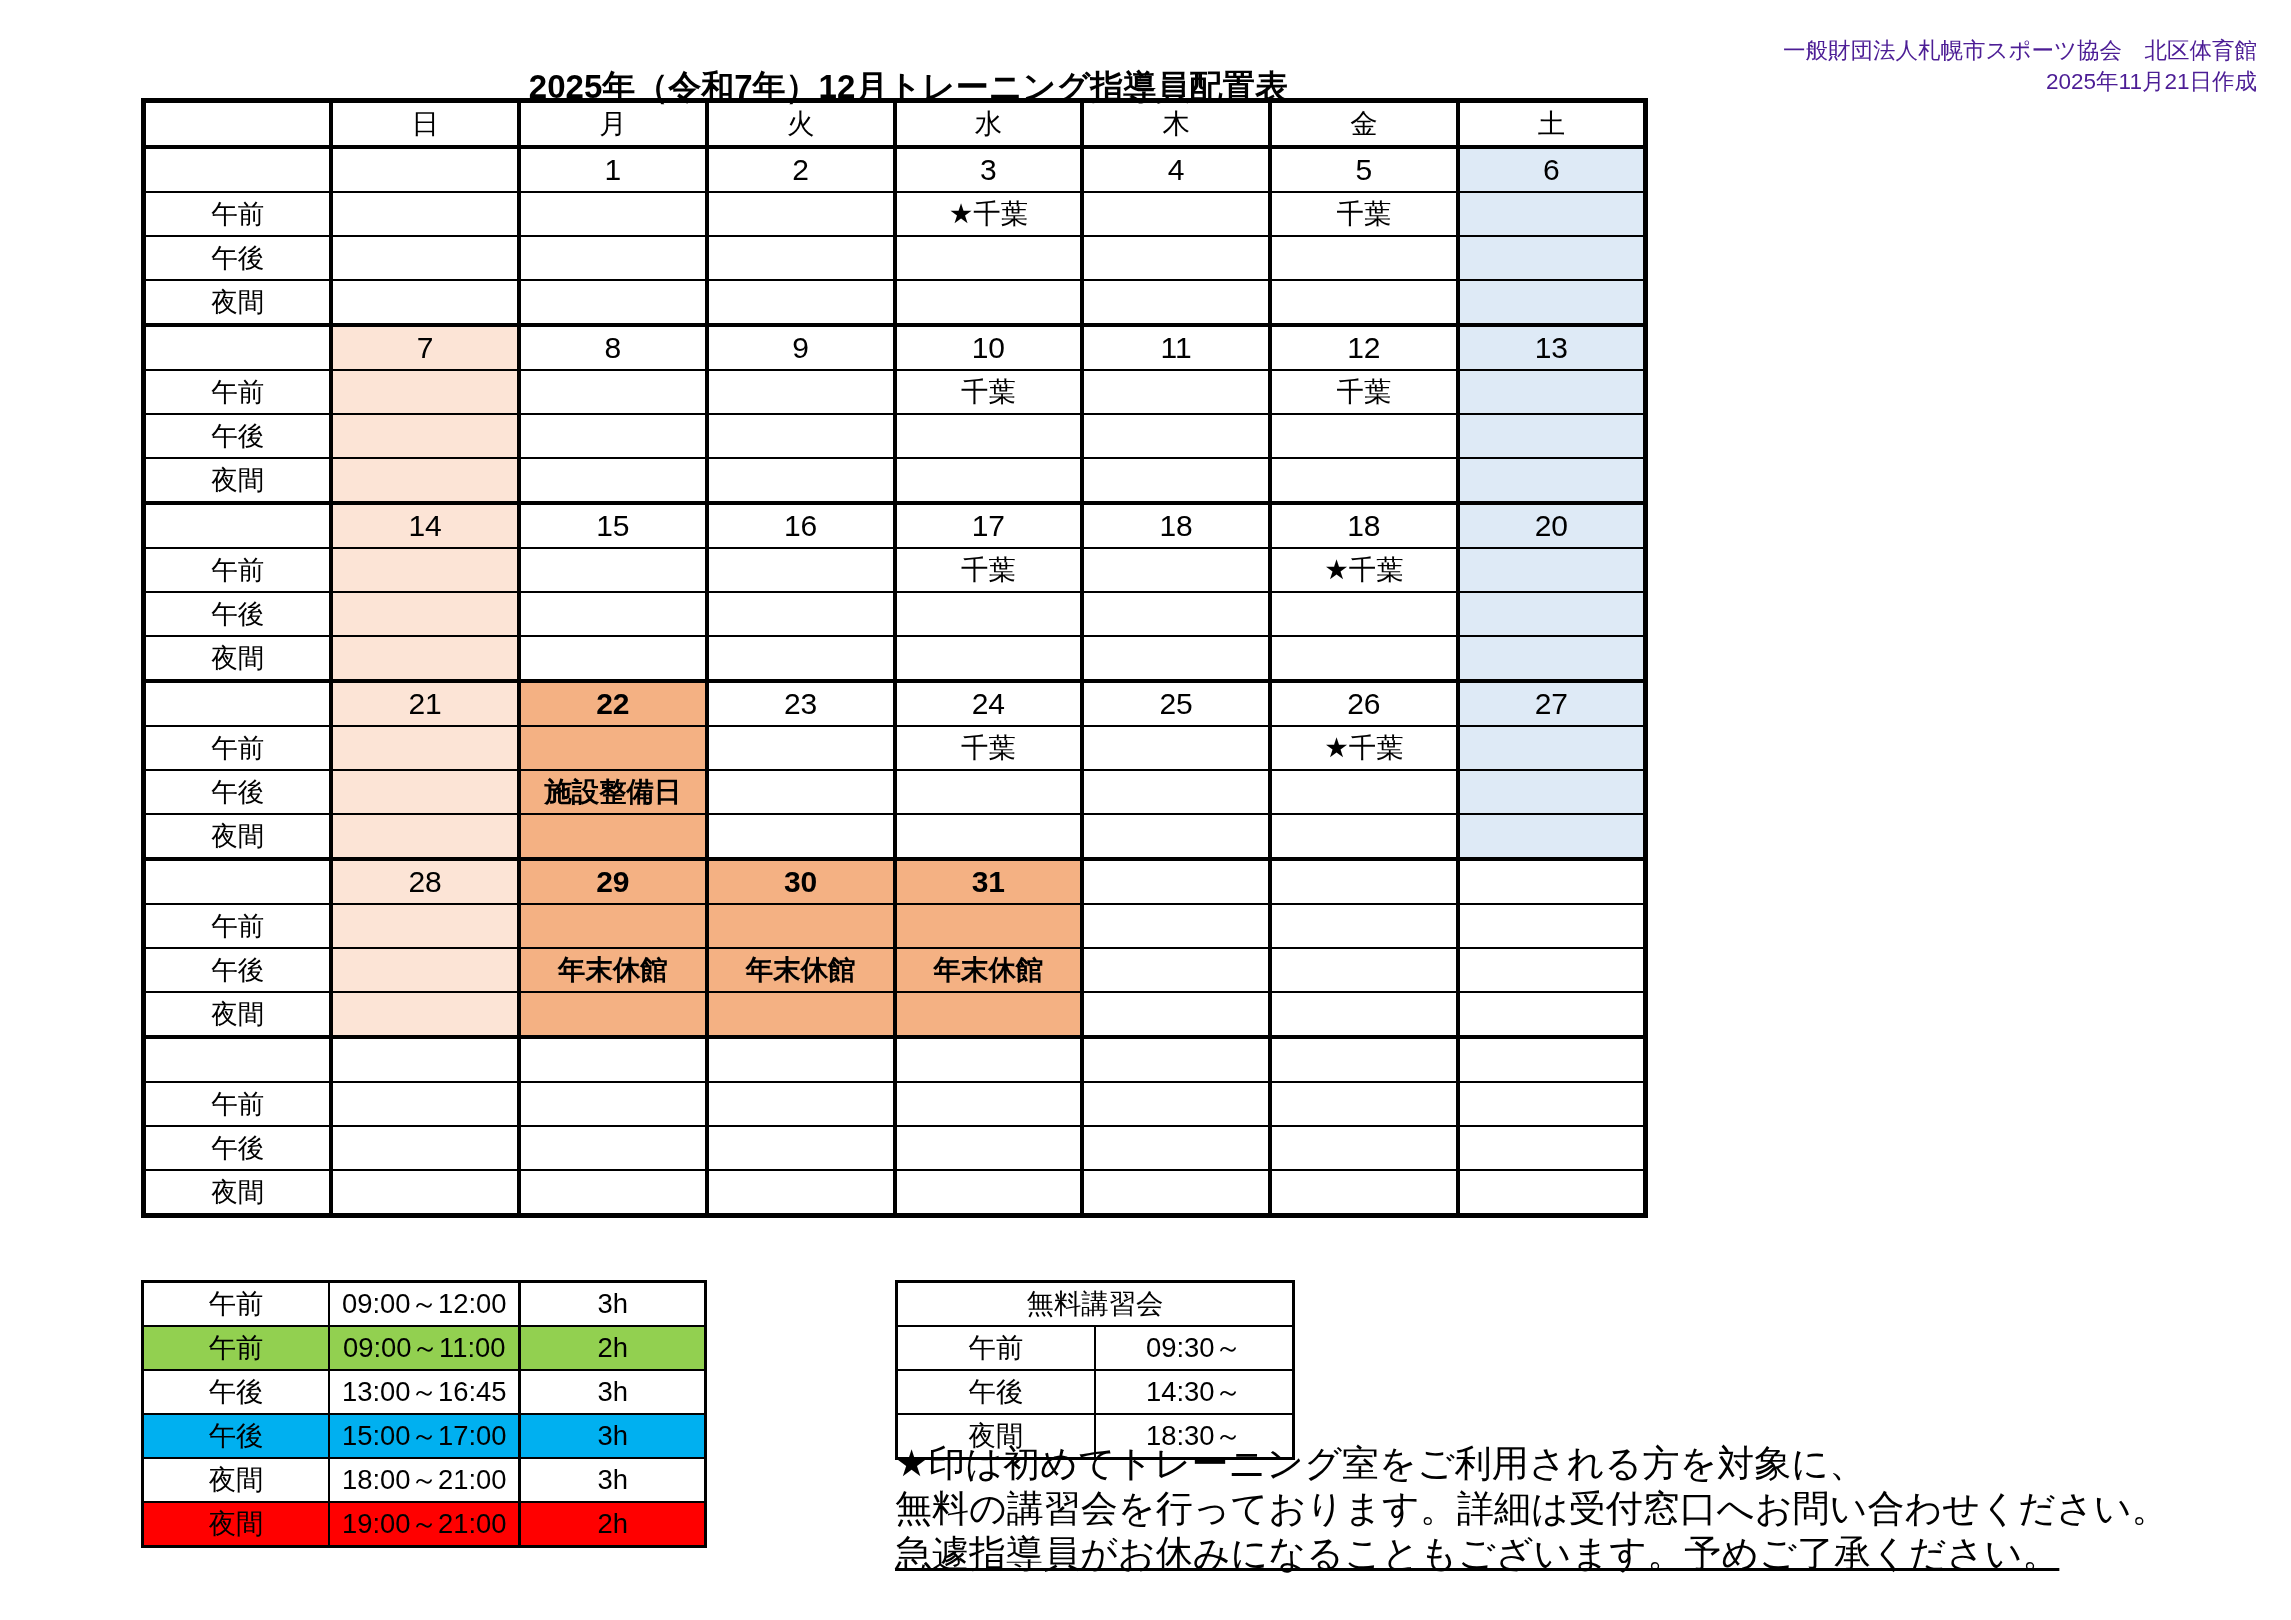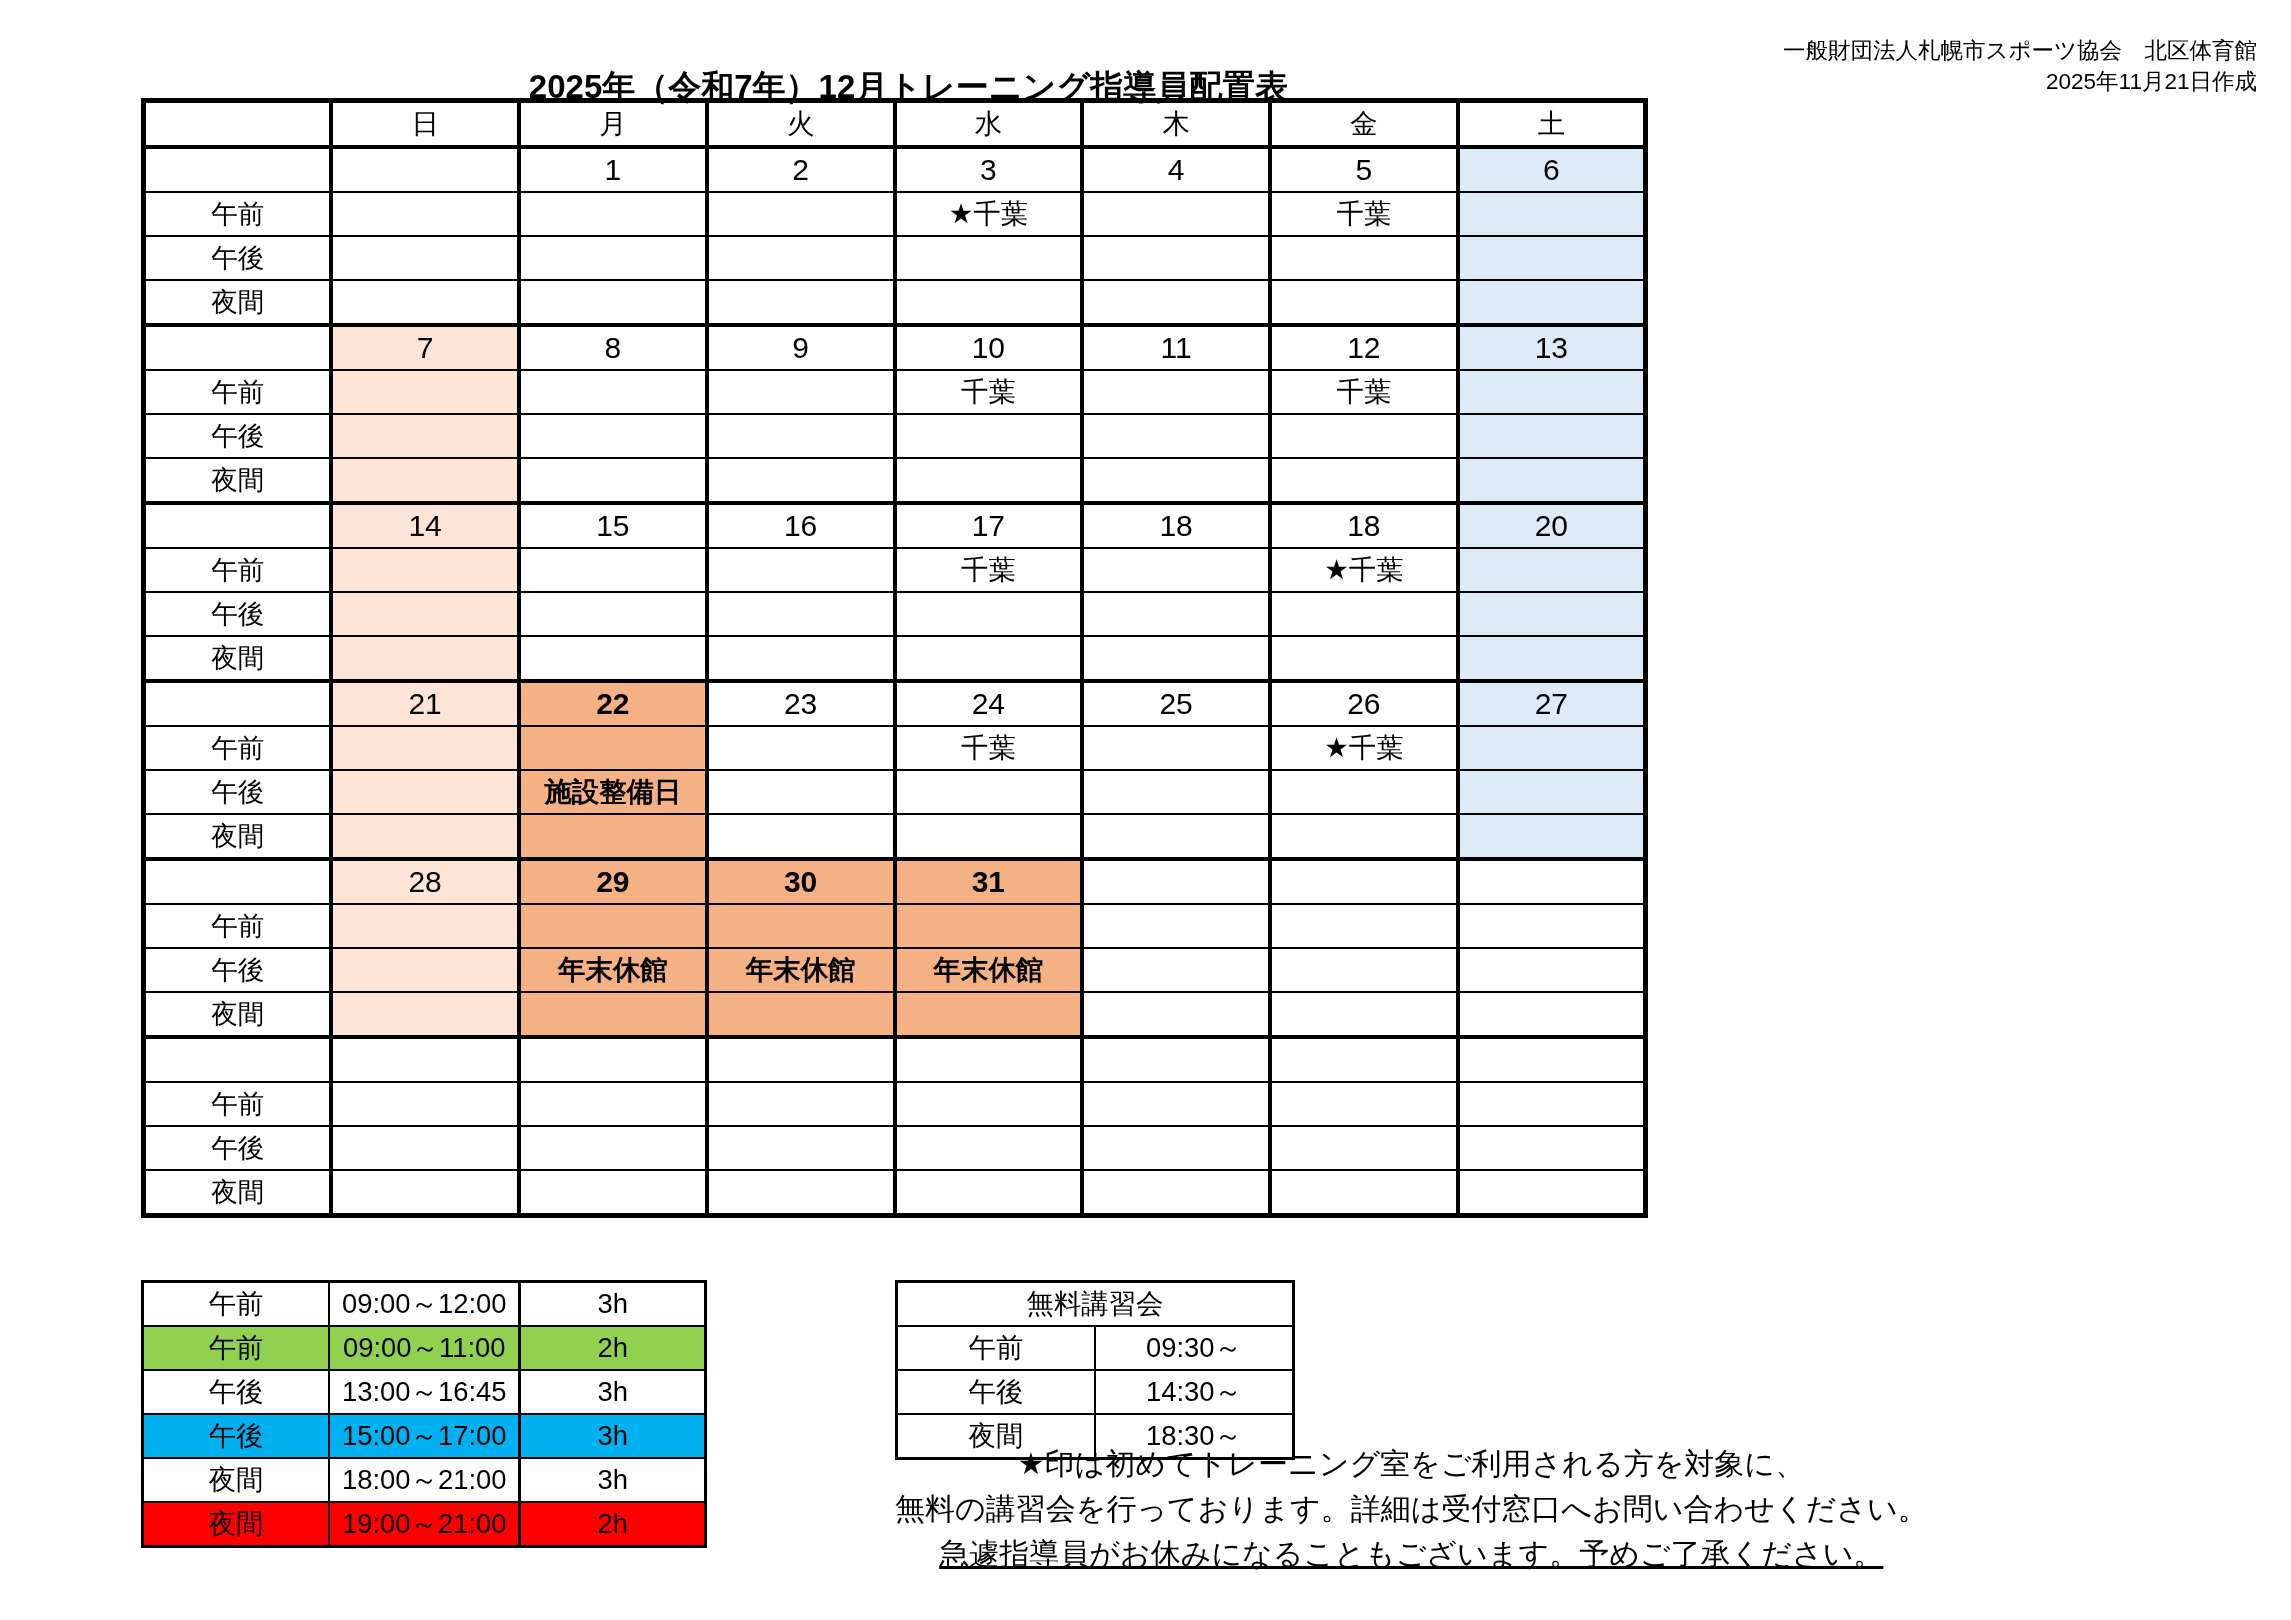--- a/index.html
+++ b/index.html
@@ -1,20 +1,20 @@
 <!DOCTYPE html>
 <html style="--c-sun: #FCE4D6; --c-sat: #DEEAF6; --c-closed: #F4B183; --c-green: #92D050; --c-blue: #00B0F0; --c-red: #FF0000;"><head>
 <meta charset="utf-8">
 <style>
   html,body{margin:0;padding:0;}
   body{
     width:2292px;height:1620px;position:relative;background:#ffffff;color:#000;
     font-family:"Liberation Sans","DejaVu Sans",sans-serif;overflow:hidden;
   }
-  .watermark{position:absolute;top:35px;right:35px;text-align:right;font-size:22.5px;line-height:31px;color:#000000;}
+  .watermark{position:absolute;top:35px;right:35px;text-align:right;font-size:22.5px;line-height:31px;color:#4c1d95;}
   .title{position:absolute;left:141px;top:53px;width:1511px;margin:12px;text-align:center;font-size:33px;font-weight:700;}
   table{border-collapse:collapse;table-layout:fixed;}
   td{padding:0;text-align:center;vertical-align:middle;overflow:hidden;white-space:nowrap;}
   
   .cal{position:absolute;left:141px;top:98px;width:1507px;border:5.9px solid #000;}
   .cal td{height:42px;border:2px solid #000;border-left-width:4.9px;border-right-width:4.9px;font-size:27.4px;}
   .cal tr.hdr td{border-bottom-width:3.9px;}
   .cal tr.wk td{border-top-width:4.9px;}
   .cal td.date{font-size:30px;}
   .cal td.lbl{font-size:26.5px;}
@@ -28,21 +28,21 @@
   
   .shift{position:absolute;left:141px;top:1280px;width:566px;border:3.9px solid #000;}
   .shift td{height:42px;border:2px solid #000;font-size:27.4px;}
   .shift td.c2{border-right-width:3.9px;margin-top:32px;}
   .shift tr.thead td{border-bottom-width:2.9px;}
   
   .seminar{position:absolute;left:895px;top:1280px;width:400px;border:3.9px solid #000;}
   .seminar td{height:42px;border:2px solid #000;font-size:27.4px;}
   .seminar tr.thead td{border-bottom-width:2.9px;}
   
-  .notes{position:absolute;left:895px;top:1441px;font-size:30px;line-height:45px;text-align:center;}
+  .notes{position:absolute;left:895px;top:1441px;font-size:37px;line-height:45px;}
   .note.u{text-decoration:underline;}
 </style>
 </head>
 <body>
 
 <div class="watermark">
   <div>一般財団法人札幌市スポーツ協会　北区体育館</div>
   <div>2025年11月21日作成</div>
 </div>
 

